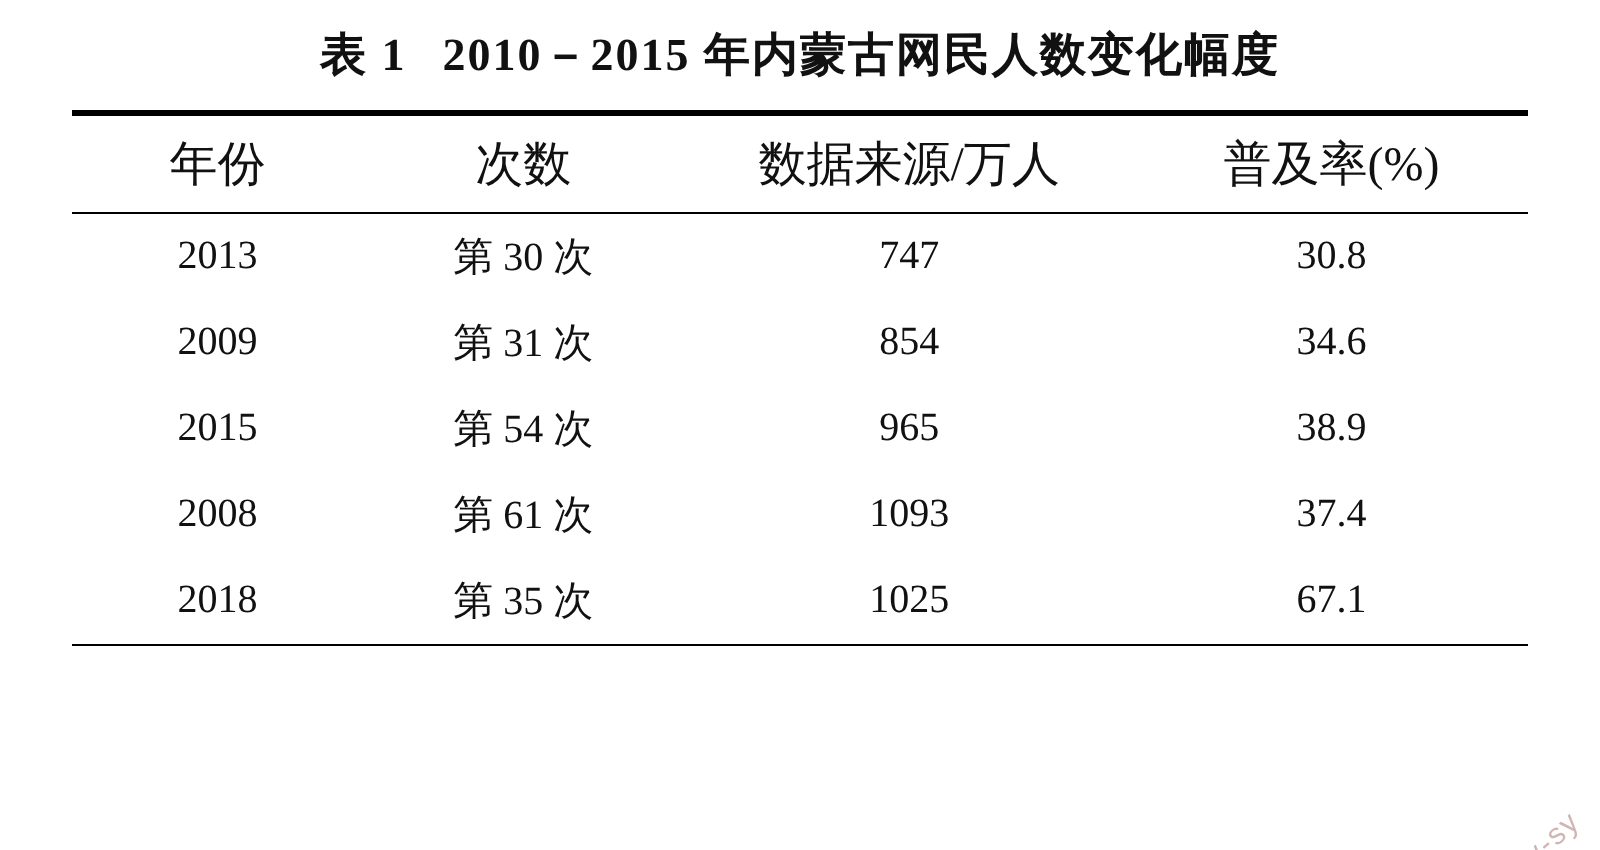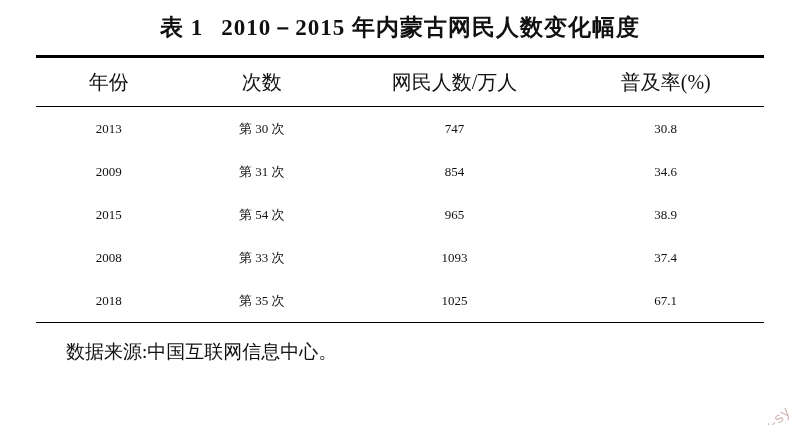--- a/index.html
+++ b/index.html
@@ -35,29 +35,29 @@
     margin-right: 18px;
   }
   table.data {
     width: 100%;
     border-collapse: collapse;
     table-layout: fixed;
   }
   table.data th,
   table.data td {
     text-align: center;
-    font-size: 13px;
+    font-size: 20px;
     font-weight: normal;
     padding: 0;
     height: 43px;
     vertical-align: middle;
     white-space: nowrap;
   }
   table.data thead th {
-    font-size: 20px;
+    font-size: 24px;
     height: 48px;
   }
   .rule-top {
     border-top: 3px solid #000000;
   }
   .rule-mid {
     border-top: 1px solid #000000;
   }
   .rule-bottom {
     border-top: 1.5px solid #000000;
@@ -99,21 +99,21 @@
     <colgroup>
       <col class="col-year">
       <col class="col-times">
       <col class="col-users">
       <col class="col-rate">
     </colgroup>
     <thead>
       <tr class="rule-top">
         <th class="rule-top">年份</th>
         <th class="rule-top">次数</th>
-        <th class="rule-top">网民人数/万人</th>
+        <th class="rule-top">数据来源/万人</th>
         <th class="rule-top">普及率(%)</th>
       </tr>
     </thead>
     <tbody>
       <tr>
         <td class="rule-mid">2013</td>
         <td class="rule-mid">第 30 次</td>
         <td class="rule-mid">747</td>
         <td class="rule-mid">30.8</td>
       </tr>
@@ -124,35 +124,34 @@
         <td>34.6</td>
       </tr>
       <tr>
         <td>2015</td>
         <td>第 54 次</td>
         <td>965</td>
         <td>38.9</td>
       </tr>
       <tr>
         <td>2008</td>
-        <td>第 33 次</td>
+        <td>第 61 次</td>
         <td>1093</td>
         <td>37.4</td>
       </tr>
       <tr>
         <td>2018</td>
         <td>第 35 次</td>
         <td>1025</td>
         <td>67.1</td>
       </tr>
       <tr>
         <td class="rule-bottom" style="height:0"></td>
         <td class="rule-bottom" style="height:0"></td>
         <td class="rule-bottom" style="height:0"></td>
         <td class="rule-bottom" style="height:0"></td>
       </tr>
     </tbody>
   </table>
 
-  <div class="source">数据来源:中国互联网信息中心。</div>
 
   <div class="watermark">ty-sy</div>
 </div>
 
 </body></html>

